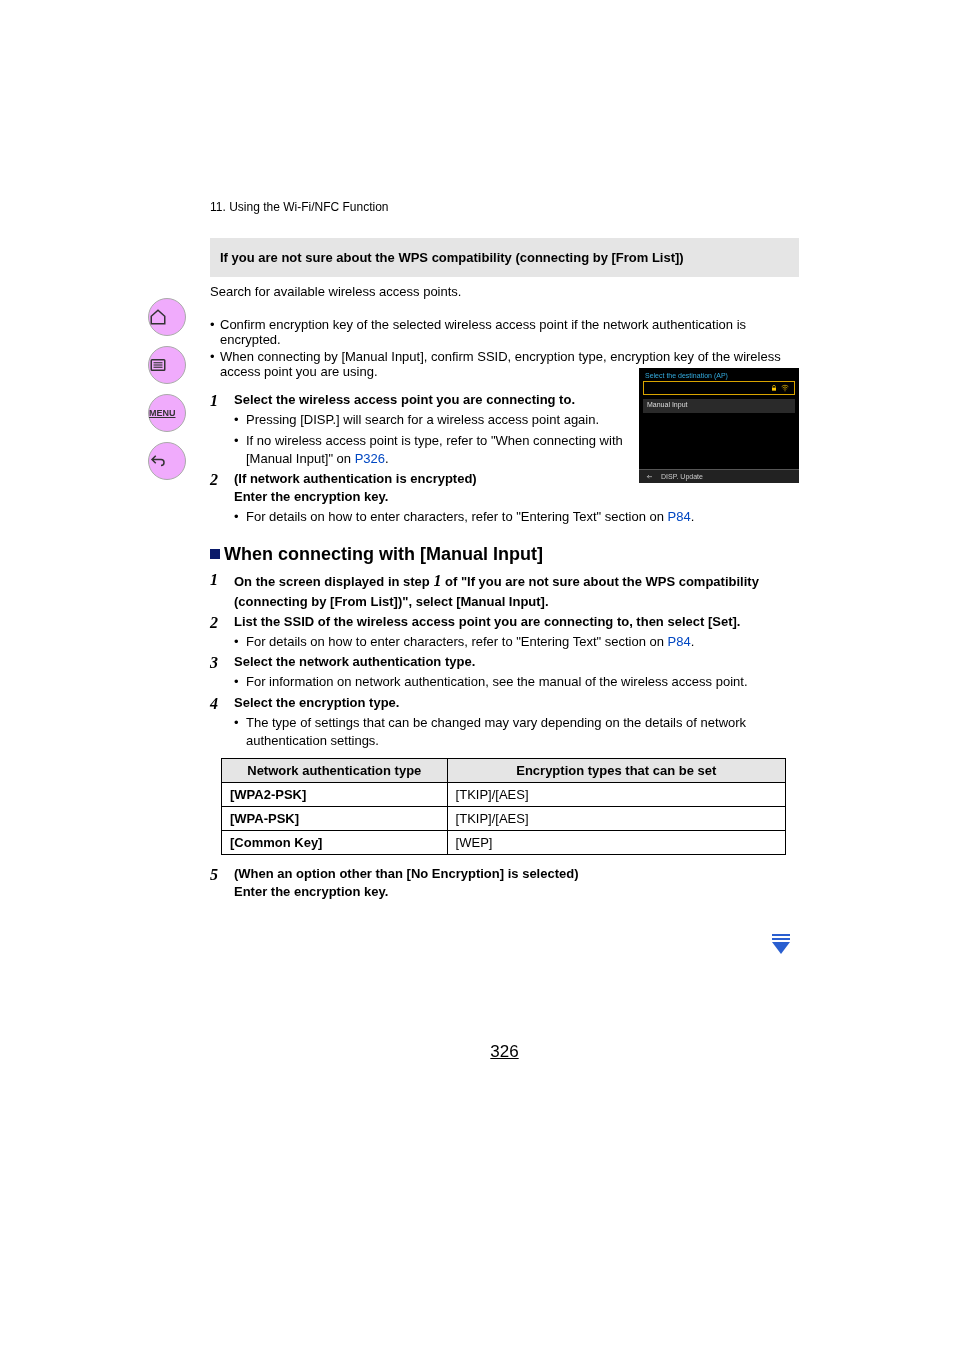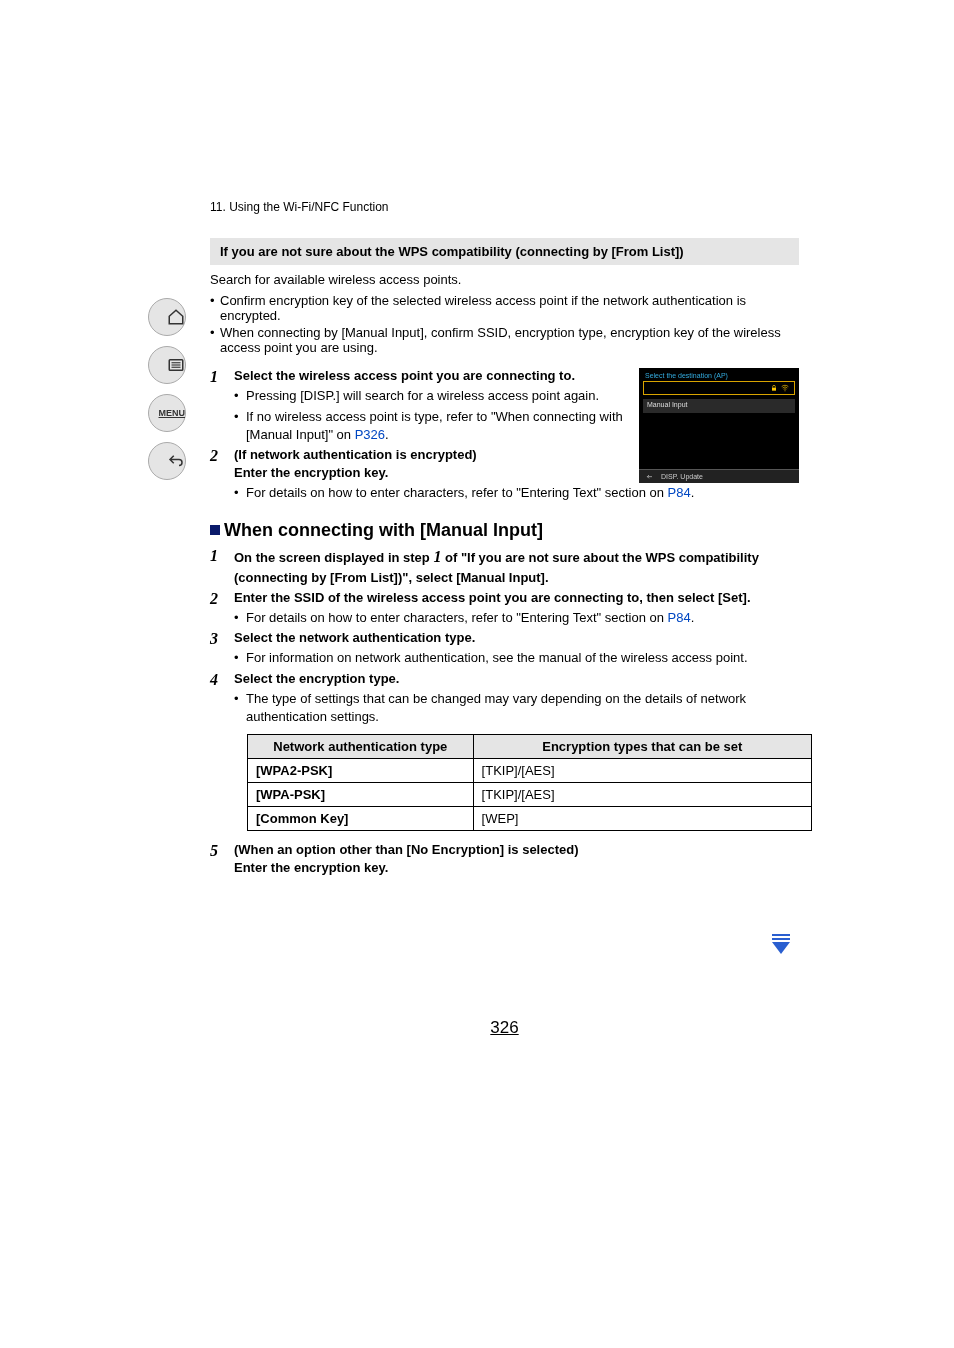--- a/index.html
+++ b/index.html
@@ -23,41 +23,41 @@
     width: 42px;
     display: flex;
     flex-direction: column;
     gap: 10px;
   }
   .sidebar-item {
     width: 38px;
     height: 38px;
     border: 1px solid #aaa;
     border-radius: 19px;
-    background: #e5e5e5;
+    background: #f0abfc;
     display: flex;
     align-items: center;
-    justify-content: flex-end;
+    justify-content: flex-start;
     font-size: 9px;
     color: #333;
     cursor: pointer;
   }
   .sidebar-item svg { width: 18px; height: 18px; }
   .chapter-title {
     font-size: 12px;
     margin-bottom: 24px;
   }
   .head-box {
     background: #e5e5e5;
-    padding: 6px 10px;
+    padding: 12px 10px;
     font-weight: bold;
     font-size: 13px;
     margin-bottom: 6px;
   }
-  .para { font-size: 13px; line-height: 1.4; margin-bottom: 4px; }
+  .para { font-size: 13px; line-height: 1.4; margin-bottom: 16px; }
   .bullet-block { margin-bottom: 2px; padding-left: 0; }
   .bullet-row { display:flex; }
   .bullet-dot { width:10px; flex:0 0 10px; }
   .bullet-text { flex:1; }
   .steps { margin-top: 12px; }
   .step-row { display: flex; margin-bottom: 2px; }
   .step-num {
     flex: 0 0 24px;
     font-family: Georgia, 'Times New Roman', serif;
     font-weight: bold;
@@ -75,21 +75,21 @@
     margin-top: 16px;
     margin-bottom: 6px;
     font-size: 18px;
   }
   .section-sub .square { display:inline-block; width:10px; height:10px; background:#0a1a6a; vertical-align:middle; margin-right:4px; }
   .section-sub .sub-label { font-weight: bold; vertical-align:middle; }
   .inline-step-num { font-family: Georgia, serif; font-weight:bold; font-style: italic; font-size: 16px; }
   table.enc {
     border-collapse: collapse;
     width: 100%;
-    margin: 8px 0 10px 37px;
+    margin: 8px 0 10px 11px;
     width: calc(100% - 24px);
     font-size: 13px;
   }
   table.enc th, table.enc td {
     border: 1px solid #000;
     padding: 4px 8px;
     text-align: left;
   }
   table.enc th {
     background: #e5e5e5;
@@ -265,21 +265,21 @@
   <div class="step-row">
     <div class="step-num">1</div>
     <div class="step-body">
       <span class="bold">On the screen displayed in step </span><span class="bold inline-step-num">1</span><span class="bold"> of "If you are not sure about the WPS compatibility (connecting by [From List])", select [Manual Input].</span>
     </div>
   </div>
 
   <div class="step-row">
     <div class="step-num">2</div>
     <div class="step-body">
-      <span class="bold">Enter the SSID of the wireless access point you are connecting to, then select [Set].</span>
+      <span class="bold">List the SSID of the wireless access point you are connecting to, then select [Set].</span>
       <div class="sub-bullet">
           <div class="dot">•</div>
           <div class="txt"><span>For details on how to enter characters, refer to "Entering Text" section on </span><span class="link">P84</span><span>.</span></div>
         </div>
     </div>
   </div>
 
   <div class="step-row">
     <div class="step-num">3</div>
     <div class="step-body">

